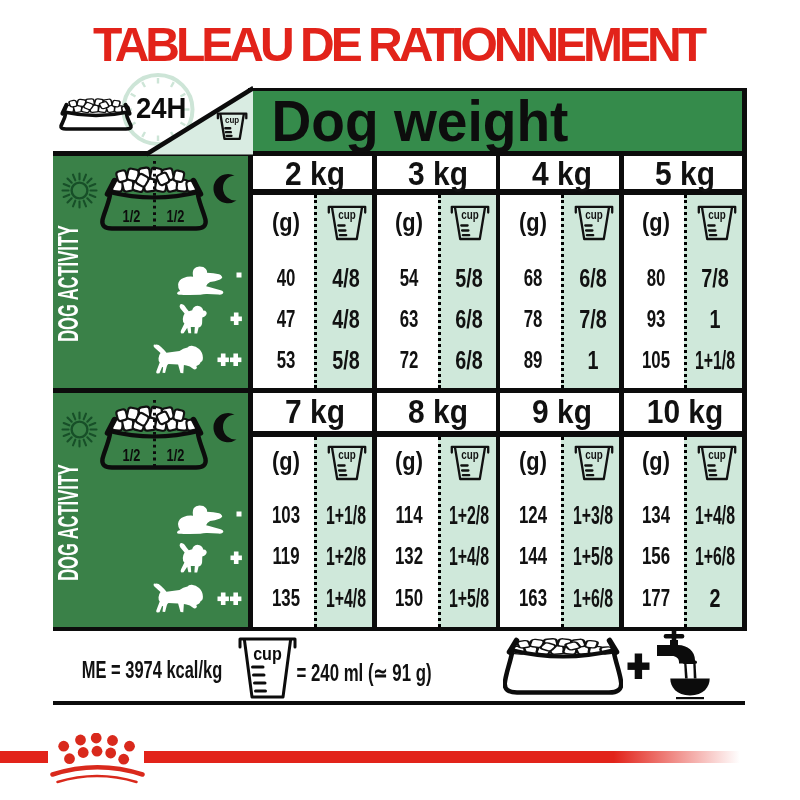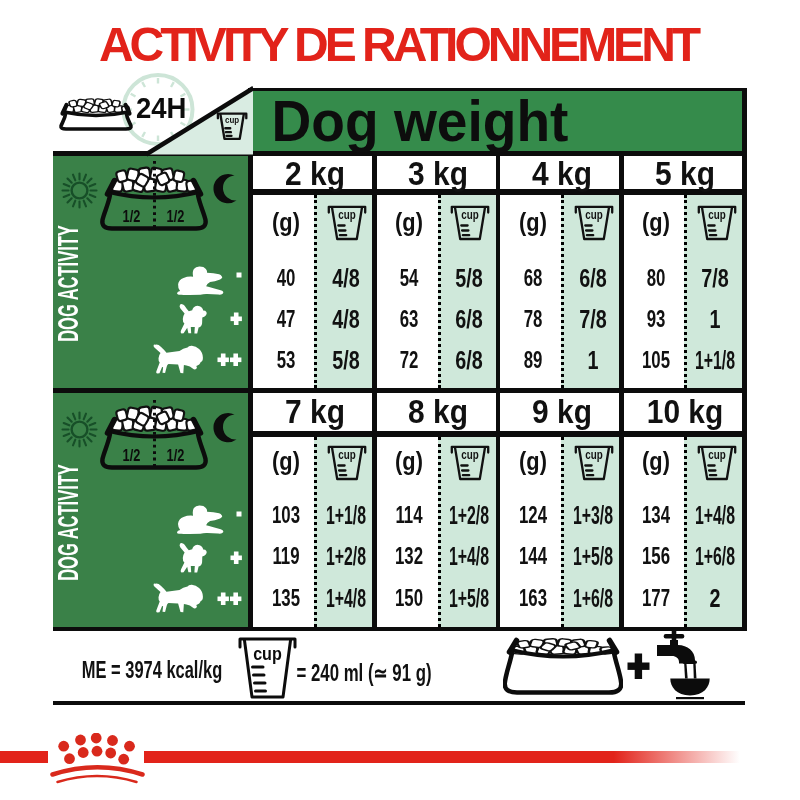--- a/index.html
+++ b/index.html
@@ -16,21 +16,21 @@
 .lgcell{position:absolute;background:#cfe8da;border-left:3px dotted #000;box-sizing:border-box;}
 #title{position:absolute;left:398px;top:43.5px;transform:translate(-50%,-50%);
   color:#e2231a;font-weight:bold;font-size:48px;letter-spacing:-4.0px;white-space:nowrap;}
 #dogweight{position:absolute;left:419.7px;top:119.5px;transform:translate(-50%,-50%) scaleX(0.95);
   color:#0d0d0d;font-weight:bold;font-size:58px;white-space:nowrap;}
 </style>
 </head>
 <body>
 <div id="page">
 
-<div id="title">ACTIVITY DE RATIONNEMENT</div>
+<div id="title">TABLEAU DE RATIONNEMENT</div>
 
 <div class="abs" style="left:252px;top:91px;width:491px;height:61px;background:#358b4b;"></div>
 <div class="abs" style="left:53px;top:155px;width:196px;height:234px;background:#3a8148;"></div>
 <div class="abs" style="left:53px;top:392px;width:196px;height:236px;background:#3a8148;"></div>
 
 <div class="lgcell" style="left:314px;top:195px;width:58.5px;height:193px;"></div>
 <div class="lgcell" style="left:437.7px;top:195px;width:58.3px;height:193px;"></div>
 <div class="lgcell" style="left:561.1px;top:195px;width:58.2px;height:193px;"></div>
 <div class="lgcell" style="left:684.4px;top:195px;width:57.9px;height:193px;"></div>
 

